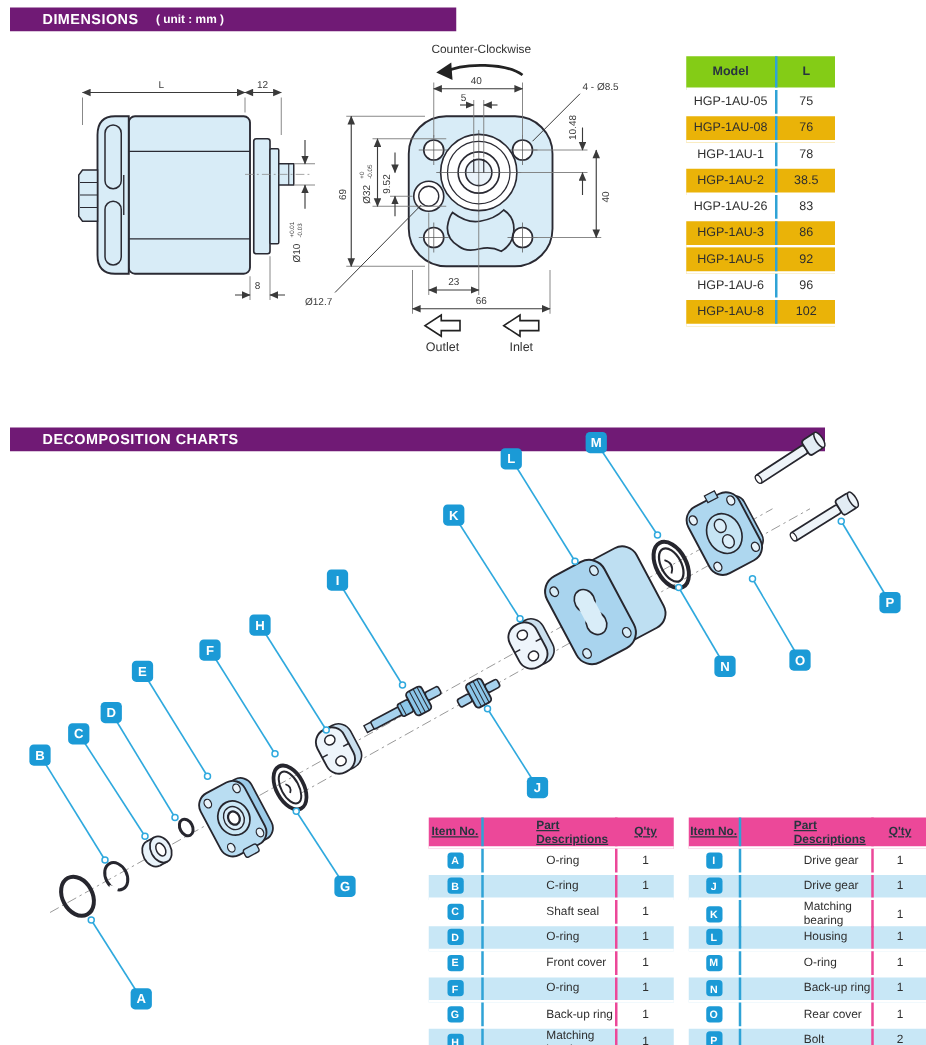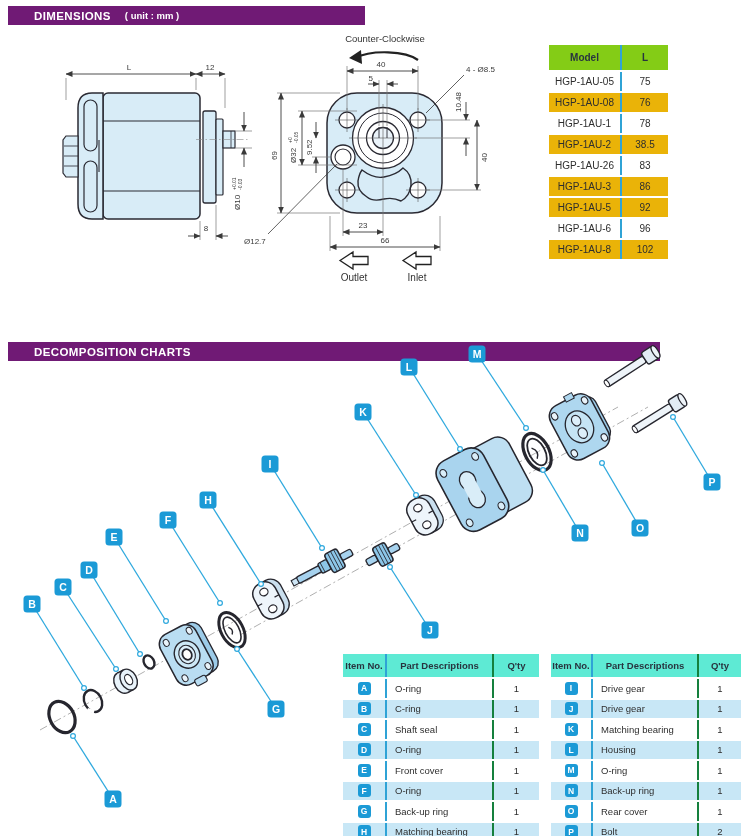--- a/index.html
+++ b/index.html
@@ -22,23 +22,23 @@
   .m-row .c1{border-right:2px solid #2fa3d6;}
   .m-head{height:25px;background:#84cc16;font-weight:bold;color:#28343f;border-bottom:2px solid #fff;}
   .m-alt{background:#eab308;}
   
   .parts-table{position:absolute;font-size:9.5px;color:#2e2e2e;}
   .p-row{display:grid;height:18.5px;border-bottom:2px solid #fff;}
   .pt-left .p-row{grid-template-columns:44px 107px 45px;}
   .pt-right .p-row{grid-template-columns:42px 106px 42px;}
   .p-row span{display:flex;align-items:center;}
   .p-row .pc1{justify-content:center;border-right:2px solid #2fa3d6;}
-  .p-row .pc2{padding-left:8px;border-right:2px solid #15803d;box-sizing:border-box;}
+  .p-row .pc2{padding-left:8px;border-right:2px solid #ec4899;box-sizing:border-box;margin-left:42px;}
   .p-row .pc3{justify-content:center;}
-  .p-head{height:23px;background:#5eead4;font-weight:bold;color:#28343f;}
+  .p-head{height:23px;background:#ec4899;font-weight:bold;color:#28343f;text-decoration:underline;}
   .p-head span{justify-content:center !important;padding-left:0 !important;}
   .p-alt{background:#c8e7f6;}
   .badge{
     width:13px;height:13px;border-radius:3px;background:#1b9ad6;color:#fff;
     font-size:8.5px;font-weight:bold;display:flex;align-items:center;justify-content:center;
   }
   svg{position:absolute;left:0;}
   svg text{font-family:"Liberation Sans",sans-serif;}
   .dimtxt{font-size:8px;fill:#3a3a3a;}
   .lbltxt{font-size:10px;fill:#333;}

